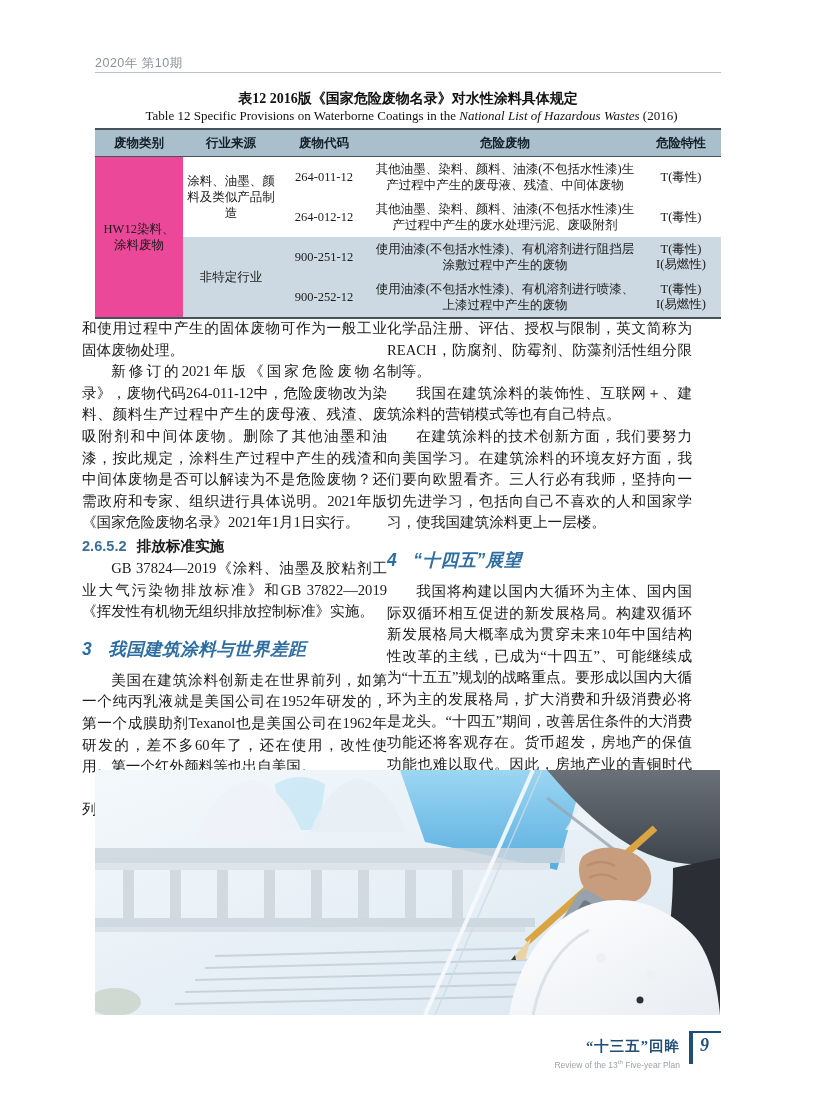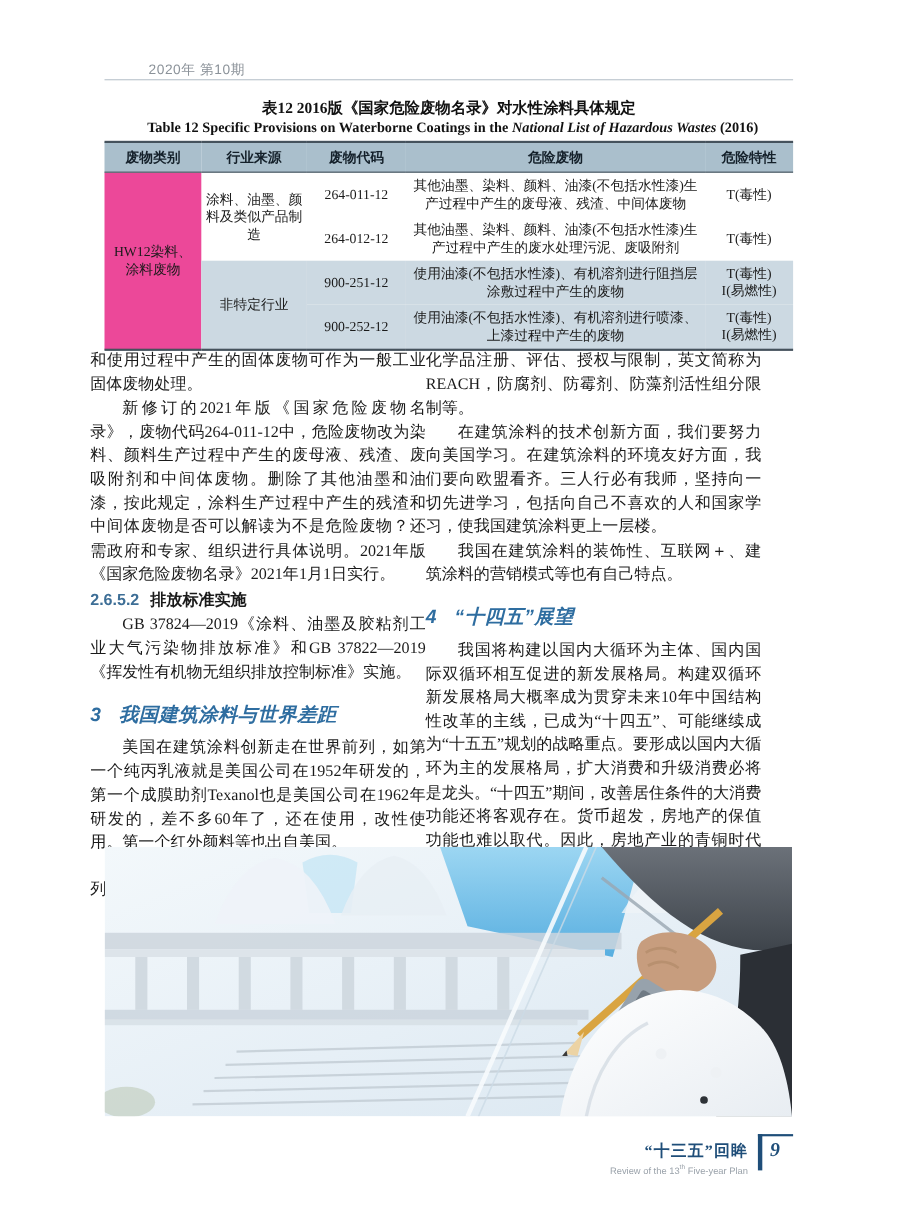--- a/index.html
+++ b/index.html
@@ -8,31 +8,31 @@
     position:relative; width:816px; height:1099px; margin:0 auto;
     background:#ffffff; overflow:hidden;
     font-family:"Liberation Serif","DejaVu Serif",serif;
     color:#1a1a1a;
   }
   
   .runhead {
     position:absolute; left:95px; right:95px; top:50px; height:22px;
     display:flex; justify-content:space-between; align-items:flex-end;
     font-family:"Liberation Sans","DejaVu Sans",sans-serif;
-    font-size:12.5px; color:#8b9299; letter-spacing:.5px;margin-left:40px;
+    font-size:12.5px; color:#8b9299; letter-spacing:.5px;
   }
   .runhead-rule { position:absolute; left:95px; right:95px; top:72px; border-top:1px solid #b9c3cb; }
   
   .cap-zh {
     position:absolute; left:95px; right:95px; top:90px; text-align:center;
     font-size:14px; font-weight:bold; color:#111;
   }
   .cap-en {
     position:absolute; left:102px; right:95px; top:108px; text-align:center;
-    font-size:13px; font-weight:bold; color:#111;
+    font-size:13px; font-weight:normal; color:#111;
   }
   .cap-en .it { font-style:italic; }
   
   .tbl-wrap { position:absolute; left:95px; top:128px; width:626px; }
   table.hz {
     width:626px; border-collapse:collapse; table-layout:fixed;
     border-top:2px solid #45525c; border-bottom:2px solid #45525c;
     font-size:12.5px; line-height:16px;
   }
   table.hz th {
@@ -158,22 +158,22 @@
       </div>
       <p class="ind">GB 37824—2019《涂料、油墨及胶粘剂工业大气污染物排放标准》和GB 37822—2019《挥发性有机物无组织排放控制标准》实施。</p>
       <div class="sech">
         <span class="num">3</span><span>我国建筑涂料与世界差距</span>
       </div>
       <p class="ind">美国在建筑涂料创新走在世界前列，如第一个纯丙乳液就是美国公司在1952年研发的，第一个成膜助剂Texanol也是美国公司在1962年研发的，差不多60年了，还在使用，改性使用。第一个红外颜料等也出自美国。</p>
       <p class="ind">欧盟在建筑涂料环境友好方面走在世界前列，如</p>
     </div>
     <div class="col">
       <p>化学品注册、评估、授权与限制，英文简称为REACH，防腐剂、防霉剂、防藻剂活性组分限制等。</p>
+      <p class="ind">我国在建筑涂料的装饰性、互联网＋、建筑涂料的营销模式等也有自己特点。</p>
       <p class="ind">在建筑涂料的技术创新方面，我们要努力向美国学习。在建筑涂料的环境友好方面，我们要向欧盟看齐。三人行必有我师，坚持向一切先进学习，包括向自己不喜欢的人和国家学习，使我国建筑涂料更上一层楼。</p>
-      <p class="ind">我国在建筑涂料的装饰性、互联网＋、建筑涂料的营销模式等也有自己特点。</p>
       <div class="sech">
         <span class="num">4</span><span>“十四五”展望</span>
       </div>
       <p class="ind">我国将构建以国内大循环为主体、国内国际双循环相互促进的新发展格局。构建双循环新发展格局大概率成为贯穿未来10年中国结构性改革的主线，已成为“十四五”、可能继续成为“十五五”规划的战略重点。要形成以国内大循环为主的发展格局，扩大消费和升级消费必将是龙头。“十四五”期间，改善居住条件的大消费功能还将客观存在。货币超发，房地产的保值功能也难以取代。因此，房地产业的青铜时代还将继续，旧房翻新市场的青铜时代也将继续，建筑涂料行业的青铜时代也将跟着而继续。</p>
       <div class="logo">
         <div class="logo-zh"><span>中国涂料</span><sup>®</sup></div>
         <div class="logo-en">CHINA COATINGS</div>
       </div>
     </div>
   </div>

